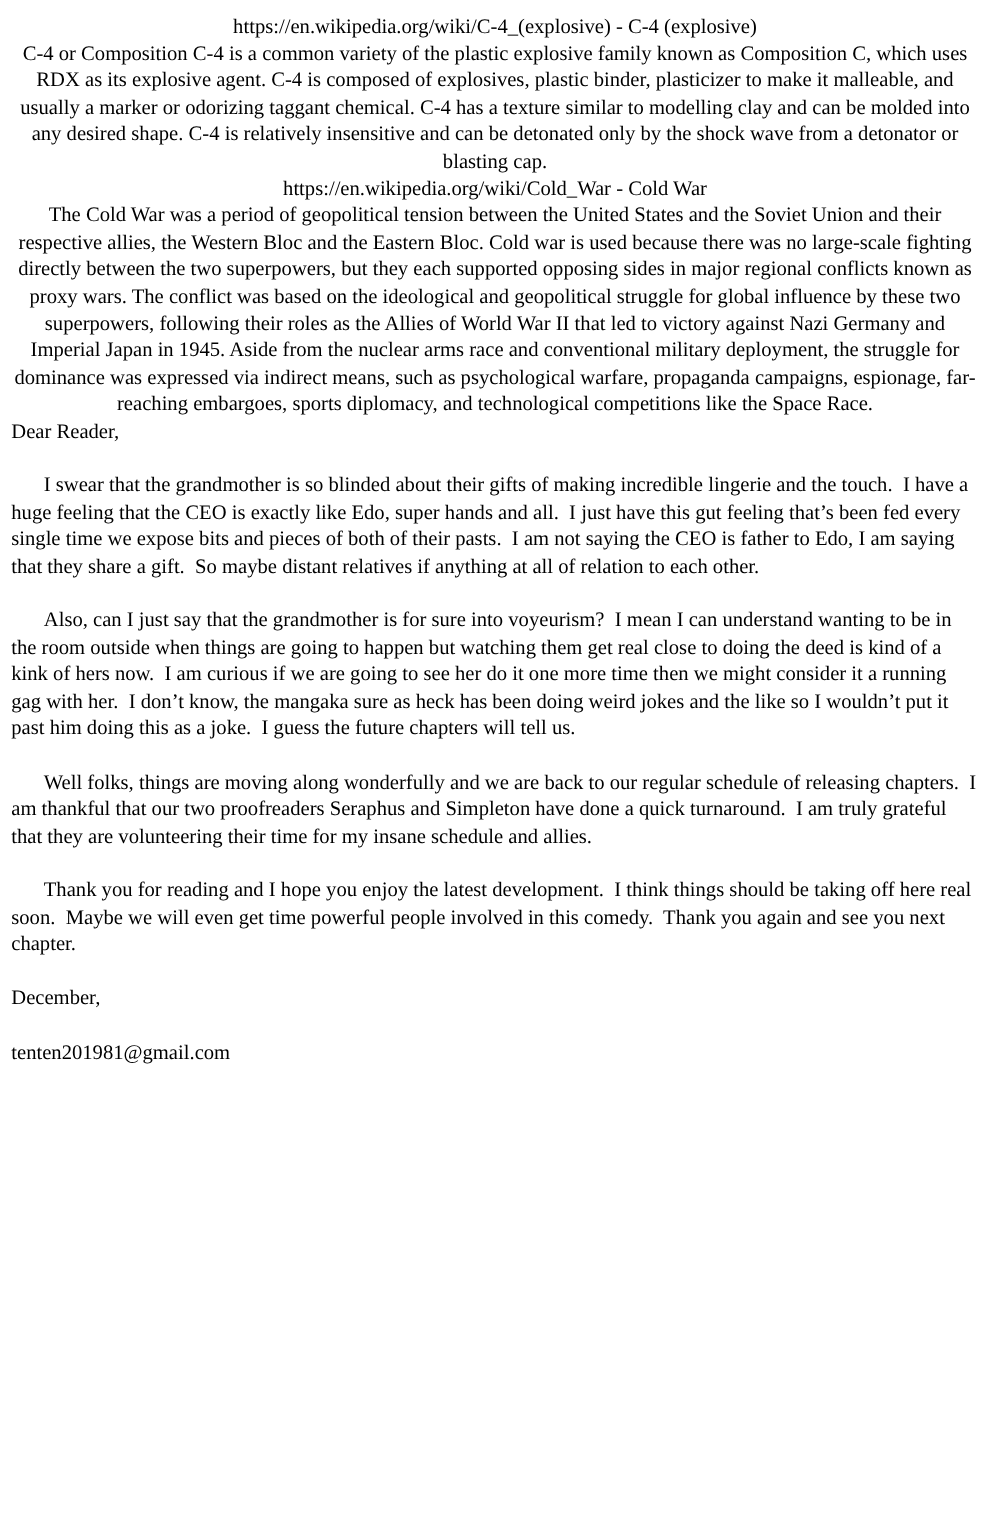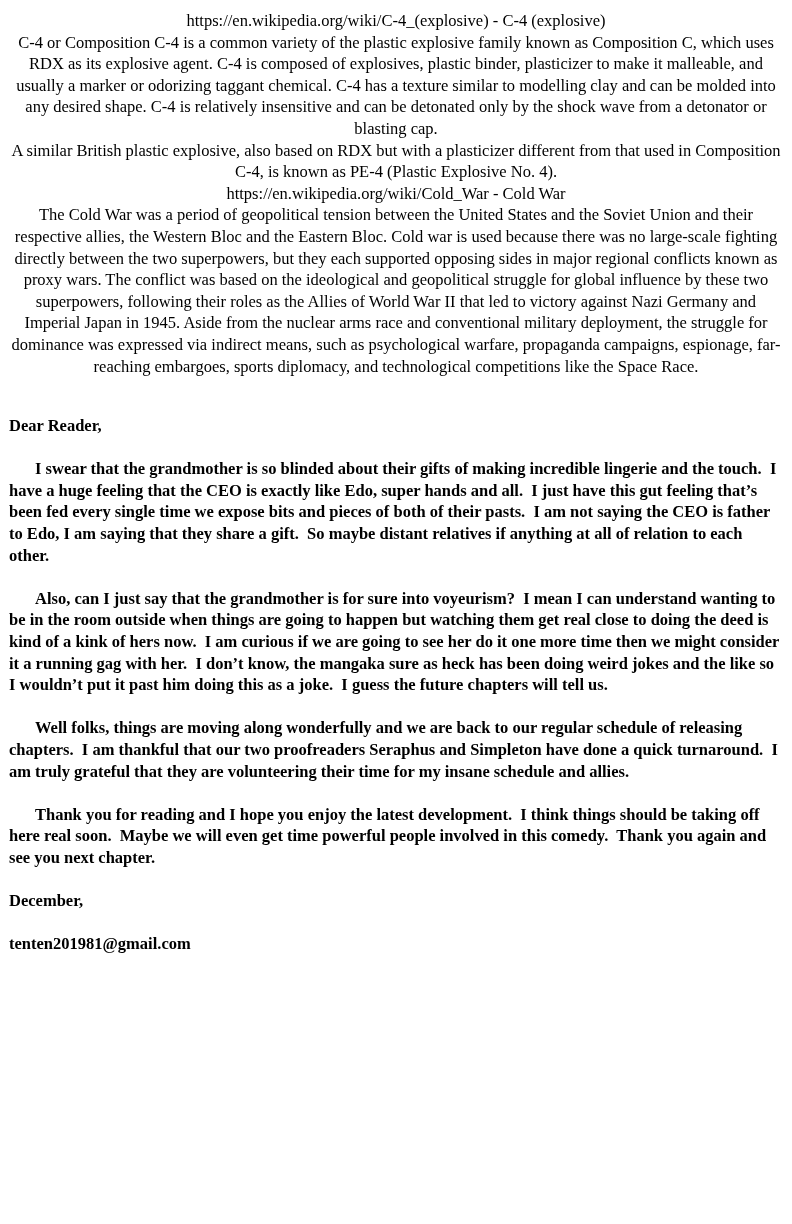--- a/index.html
+++ b/index.html
@@ -16,23 +16,21 @@
     font-family: "Liberation Serif", "DejaVu Serif", serif;
     font-size: 16.5px;
     line-height: 21.6px;
     padding: 10px 9px 8px 9px;
   }
   .top-block p {
     margin: 0;
     text-align: center;
   }
   .letter {
-    margin-top: 38px;
     text-align: left;
-    font-weight: bold;
   }
   .letter p {
     margin: 0 0 21.6px 0;
     white-space: pre-wrap;
   }
   .letter p.para {
     text-indent: 26px;
   }
   .letter p.signature,
   .letter p.email {
@@ -40,21 +38,20 @@
   }
 </style>
 </head>
 <body>
 
 <main class="page">
 
   <section class="top-block">
     <p>https://en.wikipedia.org/wiki/C-4_(explosive) - C-4 (explosive)</p>
     <p>C-4 or Composition C-4 is a common variety of the plastic explosive family known as Composition C, which uses RDX as its explosive agent. C-4 is composed of explosives, plastic binder, plasticizer to make it malleable, and usually a marker or odorizing taggant chemical. C-4 has a texture similar to modelling clay and can be molded into any desired shape. C-4 is relatively insensitive and can be detonated only by the shock wave from a detonator or blasting cap.</p>
-    <p>A similar British plastic explosive, also based on RDX but with a plasticizer different from that used in Composition C-4, is known as PE-4 (Plastic Explosive No. 4).</p>
     <p>https://en.wikipedia.org/wiki/Cold_War - Cold War</p>
     <p>The Cold War was a period of geopolitical tension between the United States and the Soviet Union and their respective allies, the Western Bloc and the Eastern Bloc. Cold war is used because there was no large-scale fighting directly between the two superpowers, but they each supported opposing sides in major regional conflicts known as proxy wars. The conflict was based on the ideological and geopolitical struggle for global influence by these two superpowers, following their roles as the Allies of World War II that led to victory against Nazi Germany and Imperial Japan in 1945. Aside from the nuclear arms race and conventional military deployment, the struggle for dominance was expressed via indirect means, such as psychological warfare, propaganda campaigns, espionage, far-reaching embargoes, sports diplomacy, and technological competitions like the Space Race.</p>
   </section>
 
   <section class="letter">
     <p class="salutation">Dear Reader,</p>
     <p class="para">I swear that the grandmother is so blinded about their gifts of making incredible lingerie and the touch.  I have a huge feeling that the CEO is exactly like Edo, super hands and all.  I just have this gut feeling that’s been fed every single time we expose bits and pieces of both of their pasts.  I am not saying the CEO is father to Edo, I am saying that they share a gift.  So maybe distant relatives if anything at all of relation to each other.</p>
     <p class="para">Also, can I just say that the grandmother is for sure into voyeurism?  I mean I can understand wanting to be in the room outside when things are going to happen but watching them get real close to doing the deed is kind of a kink of hers now.  I am curious if we are going to see her do it one more time then we might consider it a running gag with her.  I don’t know, the mangaka sure as heck has been doing weird jokes and the like so I wouldn’t put it past him doing this as a joke.  I guess the future chapters will tell us.</p>
     <p class="para">Well folks, things are moving along wonderfully and we are back to our regular schedule of releasing chapters.  I am thankful that our two proofreaders Seraphus and Simpleton have done a quick turnaround.  I am truly grateful that they are volunteering their time for my insane schedule and allies.</p>
     <p class="para">Thank you for reading and I hope you enjoy the latest development.  I think things should be taking off here real soon.  Maybe we will even get time powerful people involved in this comedy.  Thank you again and see you next chapter.</p>

